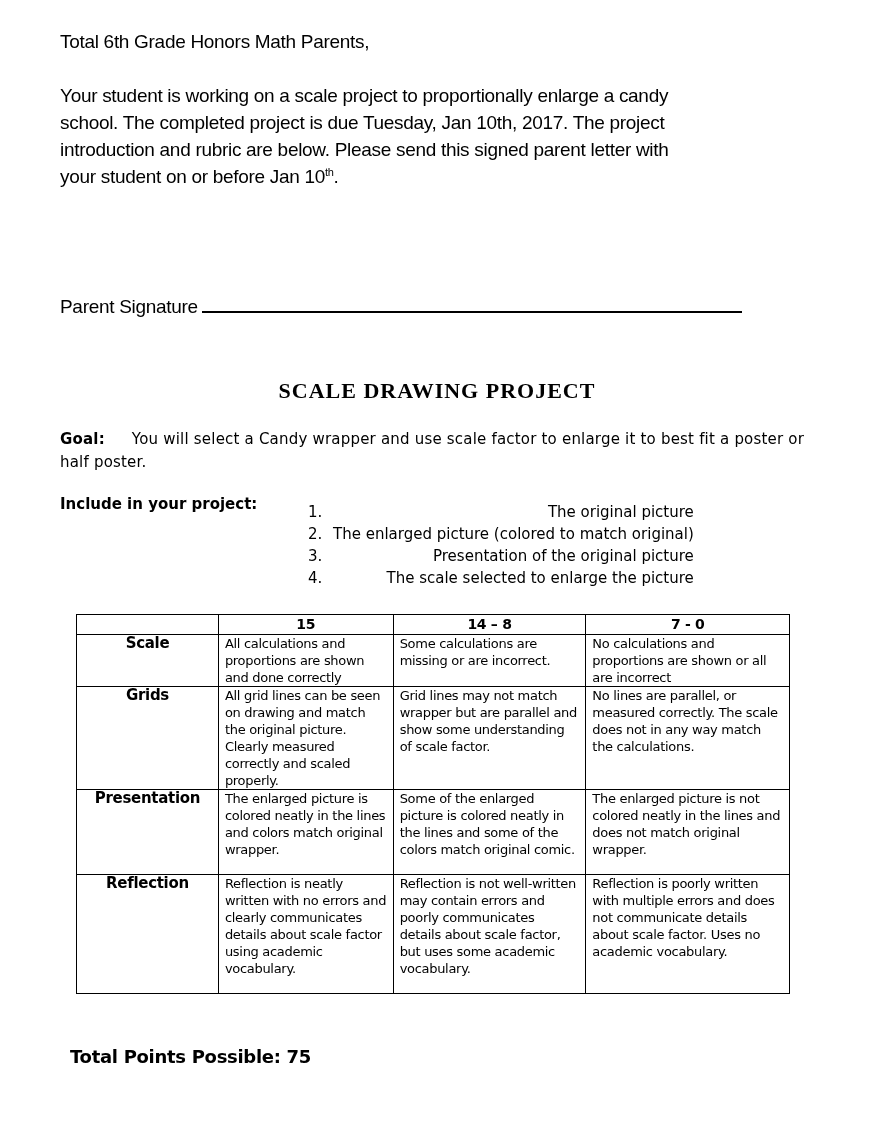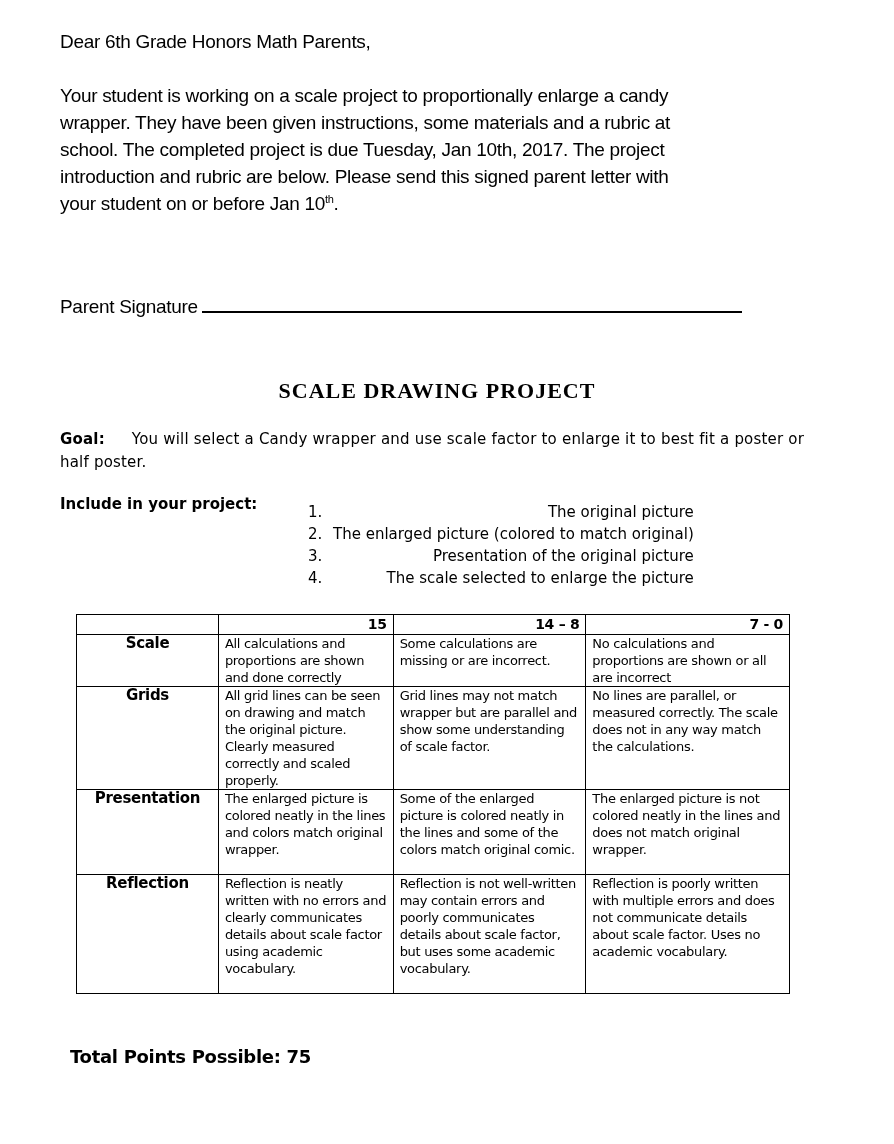--- a/index.html
+++ b/index.html
@@ -12,33 +12,32 @@
   #signature .line { display: inline-block; width: 540px; border-bottom: 2px solid #000; height: 18px; vertical-align: baseline; margin-left: 4px; }
   #title { position: absolute; top: 378px; left: 0; width: 874px; text-align: center; font-family: "Liberation Serif", serif; font-weight: bold; font-size: 22px; letter-spacing: 1px; }
   #goal { position: absolute; top: 428px; left: 60px; width: 760px; font-family: "DejaVu Sans", sans-serif; font-size: 15px; line-height: 23px; letter-spacing: 0.2px; }
   #goal b { font-weight: bold; margin-right: 22px; }
   #include { position: absolute; top: 494px; left: 60px; width: 780px; font-family: "DejaVu Sans", sans-serif; font-size: 15px; }
   #include .lbl { position: absolute; left: 0; top: 1px; font-weight: bold; }
   #include ol { position: absolute; left: 232px; top: 0; margin: 7px; padding: 0 0 0 28px; line-height: 22px; text-align: right; }
   #include li { padding-left: 6px; }
   table.rubric { position: absolute; top: 614px; left: 76px; width: 714px; border-collapse: collapse; font-family: "DejaVu Sans", sans-serif; font-size: 13px; line-height: 17px; letter-spacing: -0.3px; }
   table.rubric td, table.rubric th { border: 1.5px solid #000; vertical-align: top; padding: 0 6px 0 6px; text-align: left; }
-  table.rubric th { text-align: right; font-weight: bold; font-size: 14px; height: 19px; line-height: 19px; }
+  table.rubric th { text-align: center; font-weight: bold; font-size: 14px; height: 19px; line-height: 19px; }
   table.rubric td.crit { text-align: center; font-weight: bold; font-size: 15px; }
   col.c0 { width: 142px; } col.c1 { width: 175px; } col.c2 { width: 193px; } col.c3 { width: 204px; }
   #total { position: absolute; top: 1046px; left: 70px; font-family: "DejaVu Sans", sans-serif; font-weight: bold; font-size: 18px; letter-spacing: -0.3px; }
 </style>
 </head>
 <body>
 
-<div id="greeting" class="letter">Dear 6th Grade Honors Math Parents,</div>
+<div id="greeting" class="letter">Total 6th Grade Honors Math Parents,</div>
 
 <div id="body-para" class="letter">
   <div>Your student is working on a scale project to proportionally enlarge a candy</div>
-  <div>wrapper.  They have been given instructions, some materials and a rubric at</div>
   <div>school.   The completed project is due Tuesday, Jan 10th,  2017.  The project</div>
   <div>introduction and rubric are below.   Please send this signed parent letter with</div>
   <div><span>your student on or before Jan 10</span><sup>th</sup><span>.</span></div>
 </div>
 
 <div id="signature" class="letter">
   <span>Parent Signature</span><span class="line"></span>
 </div>
 
 <div id="title">SCALE DRAWING PROJECT</div>

